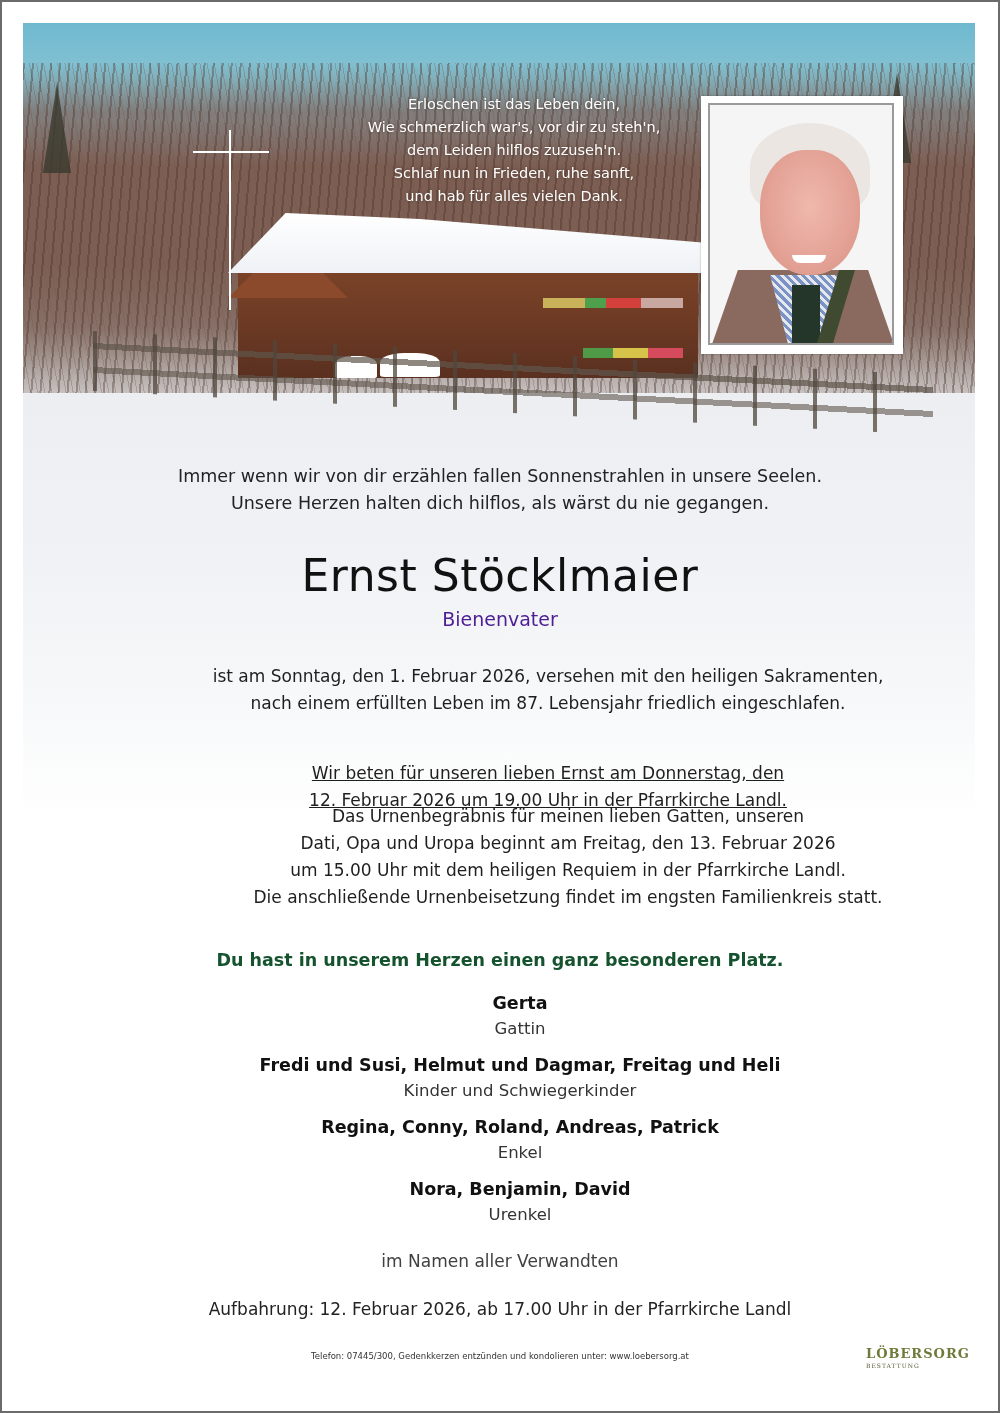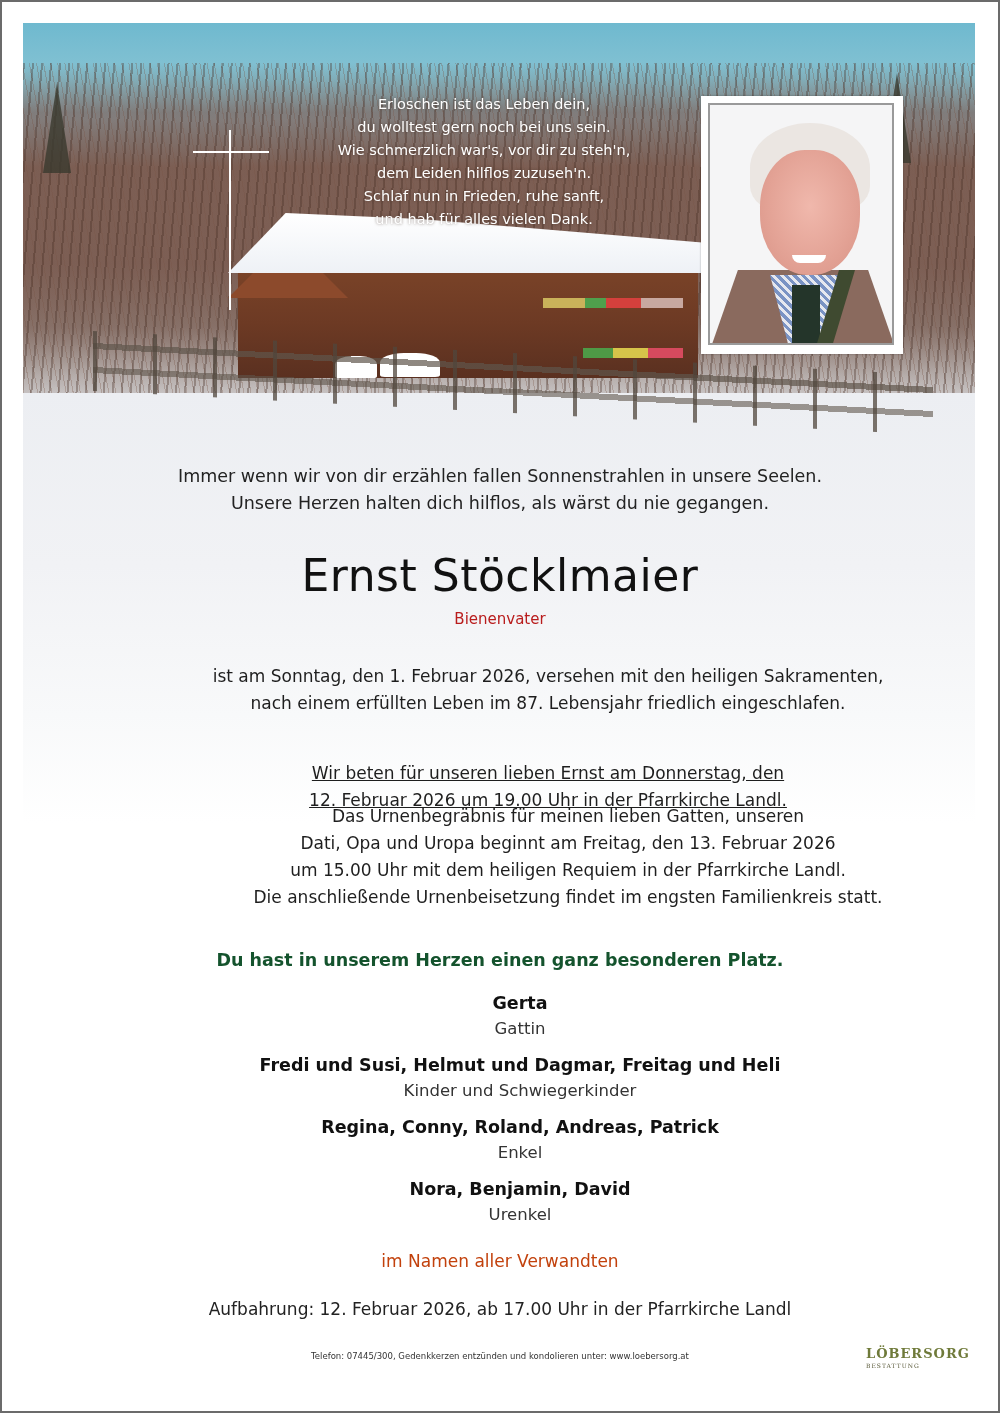--- a/index.html
+++ b/index.html
@@ -37,21 +37,21 @@
              linear-gradient(180deg, transparent 0 20%, rgba(95,85,75,0.7) 20% 30%, transparent 30% 60%, rgba(95,85,75,0.6) 60% 70%, transparent 70%);
            transform: skewY(3deg); }
   .snowfield { position: absolute; left: 0; top: 370px; width: 100%; height: 430px;
                background: linear-gradient(180deg, #eceef2 0%, #f1f2f5 40%, #f8f9fa 75%, #ffffff 100%); }
 
   
   .cross-v { position: absolute; left: 229px; top: 130px; width: 2px; height: 180px; background: #ffffff; }
   .cross-h { position: absolute; left: 193px; top: 151px; width: 76px; height: 2px; background: #ffffff; }
 
   
-  .poem { position: absolute; left: 314px; top: 93px; width: 340px; text-align: center;
+  .poem { position: absolute; left: 344px; top: 93px; width: 340px; text-align: center;
           color: #ffffff; font-size: 14.5px; line-height: 23px;
           text-shadow: 0 0 3px rgba(60,40,30,0.6); }
   .poem div { white-space: nowrap; }
 
   
   .photo { position: absolute; left: 701px; top: 96px; width: 202px; height: 258px;
            background: #ffffff; box-shadow: 0 0 2px rgba(0,0,0,0.3); }
   .photo-inner { position: absolute; left: 7px; top: 7px; width: 186px; height: 242px;
                  border: 2px solid #9a9a9a; box-sizing: border-box; overflow: hidden;
                  background: #f5f5f6; }
@@ -69,30 +69,30 @@
                  clip-path: polygon(0 0, 100% 0, 70% 100%, 30% 100%); }
   .photo-tie { position: absolute; left: 82px; top: 180px; width: 28px; height: 70px;
                background: #24352a; }
   .photo-collar { position: absolute; left: 105px; top: 165px; width: 40px; height: 80px;
                   background: #3f4a30; clip-path: polygon(60% 0, 100% 0, 40% 100%, 0 100%); }
 
   
   .txt { position: absolute; left: 0; width: 1000px; text-align: center; white-space: nowrap; }
   .quote { top: 463px; font-size: 17.5px; line-height: 27px; color: #222; }
   .name { top: 548px; font-size: 44px; line-height: 56px; color: #111; letter-spacing: 0.5px; }
-  .title { top: 608px; font-size: 15px; line-height: 22px; color: #b91c1c; }
+  .title { top: 608px; font-size: 19px; line-height: 22px; color: #4c1d95; }
   .para { font-size: 17px; line-height: 27px; color: #1e1e1e; margin-left: 48px; }
   .p1 { top: 663px; }
   .p2 { top: 760px; text-decoration: underline; }
   .p3 { top: 803px; padding-left: 20px; }
   .motto { top: 947px; font-size: 17.5px; line-height: 26px; font-weight: bold; color: #14532d; }
   .family { top: 990px; padding-left: 20px; }
   .fam-name { font-size: 17.5px; line-height: 26px; font-weight: bold; color: #111; }
   .fam-rel { font-size: 16.5px; line-height: 25px; color: #333; margin-bottom: 11px; }
-  .namens { top: 1248px; font-size: 17px; line-height: 26px; color: #c2410c; }
+  .namens { top: 1248px; font-size: 17px; line-height: 26px; color: #404040; }
   .aufbahrung { top: 1296px; font-size: 17px; line-height: 26px; color: #222; }
   .footer { top: 1350px; font-size: 8.5px; line-height: 12px; color: #333; }
 
   
   .logo { position: absolute; left: 866px; top: 1346px; width: 96px; text-align: left; }
   .logo-main { font-family: "DejaVu Serif", serif; font-size: 13px; font-weight: bold;
                color: #6f7a3a; letter-spacing: 1px; line-height: 15px; }
   .logo-sub { font-family: "DejaVu Serif", serif; font-size: 6px; color: #5a5a3a;
               letter-spacing: 1px; line-height: 9px; }
 </style>
@@ -115,21 +115,20 @@
   <div class="snowbox" style="left:357px;top:330px;width:60px;height:24px;"></div>
   <div class="snowfield"></div>
   <div class="fence"></div>
 </div>
 
 <div class="cross-v"></div>
 <div class="cross-h"></div>
 
 <div class="poem">
   <div>Erloschen ist das Leben dein,</div>
-  <div>du wolltest gern noch bei uns sein.</div>
   <div>Wie schmerzlich war's, vor dir zu steh'n,</div>
   <div>dem Leiden hilflos zuzuseh'n.</div>
   <div>Schlaf nun in Frieden, ruhe sanft,</div>
   <div>und hab für alles vielen Dank.</div>
 </div>
 
 <div class="photo">
   <div class="photo-inner">
     <div class="photo-jacket"></div>
     <div class="photo-shirt"></div>

